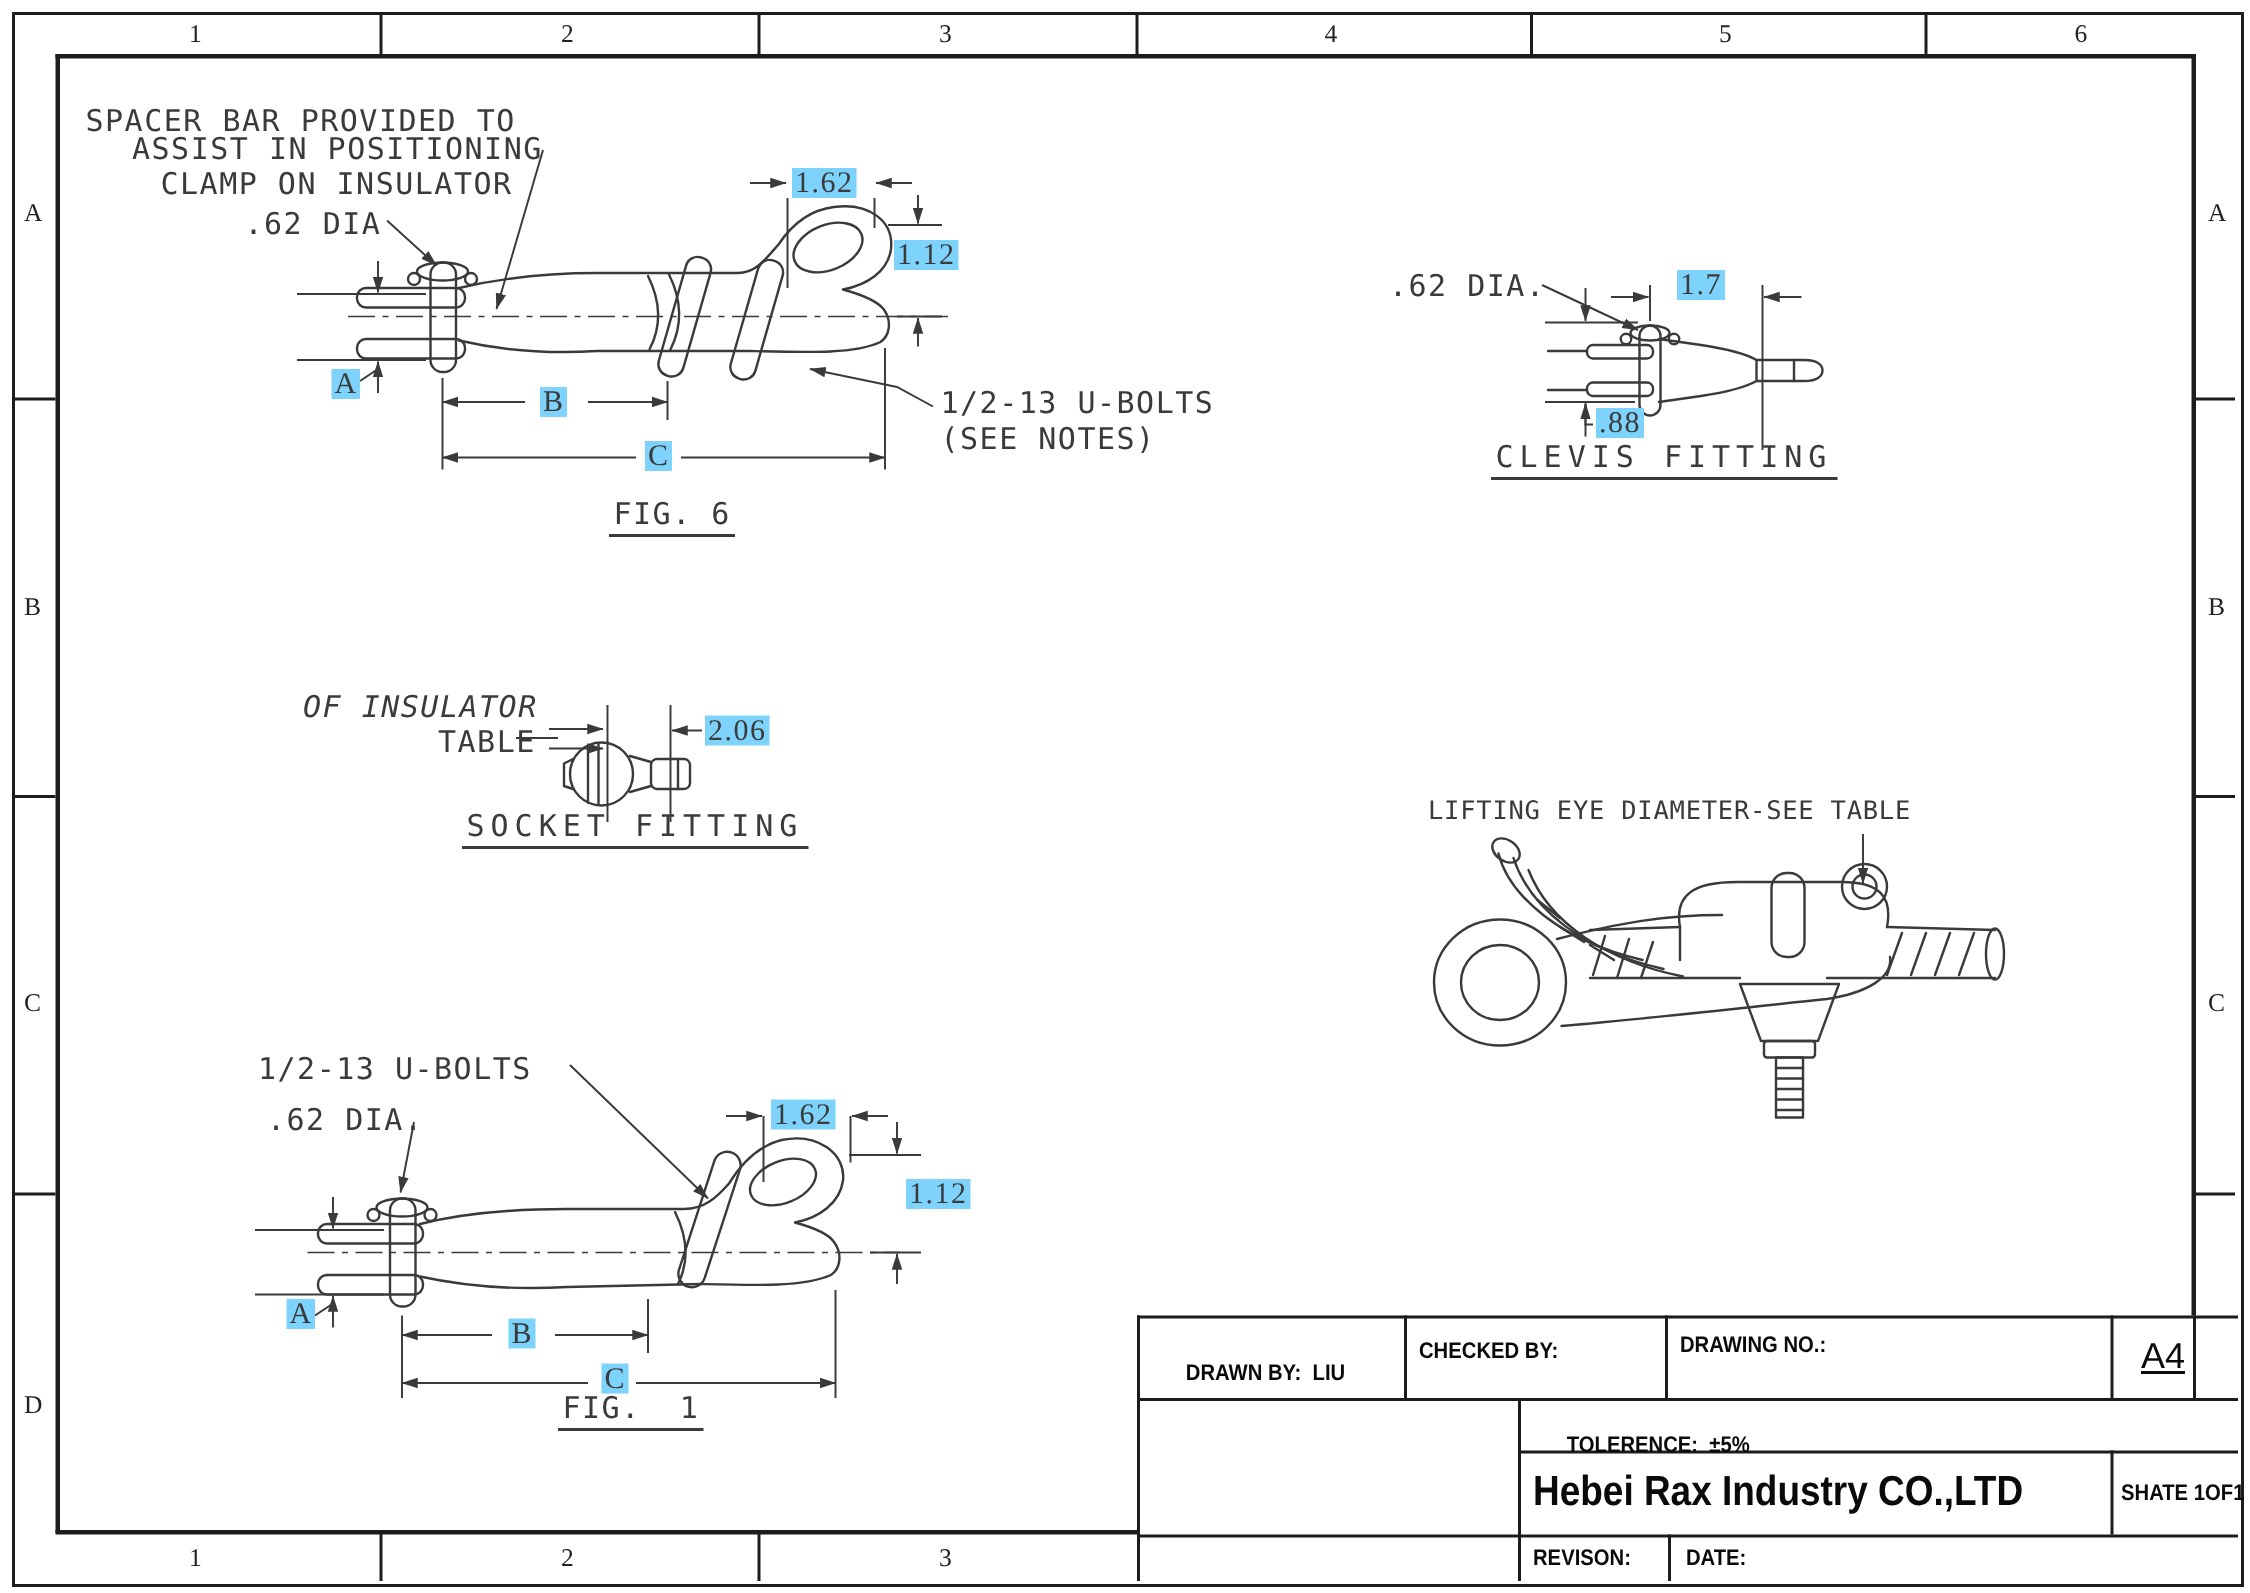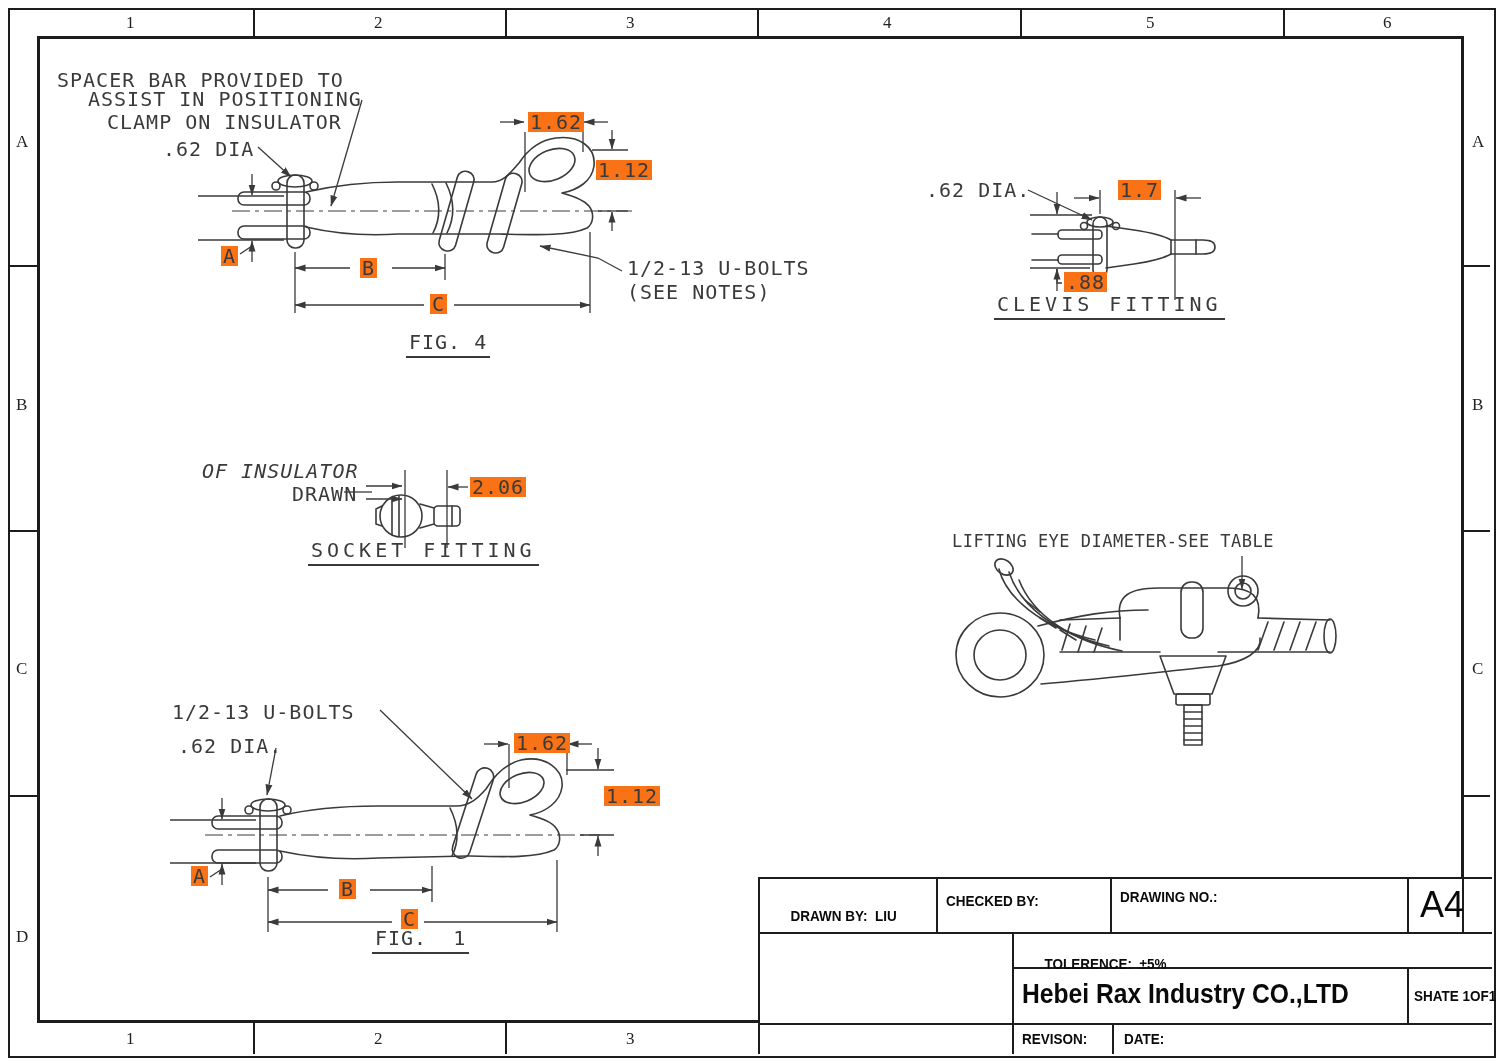--- a/index.html
+++ b/index.html
@@ -1,21 +1,21 @@
 <!DOCTYPE html>
 <html><head>
 <meta charset="utf-8">
 <style>
   html,body{margin:0;padding:0;background:#fff;}
   #sheet{position:relative;width:1500px;height:1062px;background:#fff;overflow:hidden;
          font-family:"DejaVu Sans Mono",monospace;}
   .hl,.vl{position:absolute;background:#1c1c1c;}
   .zone{position:absolute;font-family:"Liberation Serif",serif;font-size:17px;color:#222;line-height:1;}
   .cad{position:absolute;font-size:20px;color:#3a3a3a;white-space:pre;line-height:1;letter-spacing:1px;}
-  .cad.dim{background:#f97316;padding:0 2px;}
+  .cad.dim{background:#7dd3fc;padding:0 2px;font-family:Liberation Serif, serif;}
   .cad.small{font-size:17px;letter-spacing:0.5px;}
   .caption{border-bottom:2px solid #3a3a3a;padding:0 3px 4px 3px;}
   .wide{letter-spacing:4px;}
   .tbt{position:absolute;font-family:"Liberation Sans",sans-serif;font-weight:bold;color:#0a0a0a;
        line-height:1;white-space:pre;}
   .cond{transform:scaleX(0.9);transform-origin:0 50%;}
   svg{position:absolute;left:0;top:0;}
   .ln{stroke:#3a3a3a;stroke-width:1.6;fill:none;stroke-linecap:round;stroke-linejoin:round;}
   .dl{stroke:#3a3a3a;stroke-width:1.3;fill:none;}
   .cl{stroke:#3a3a3a;stroke-width:1.1;fill:none;stroke-dasharray:18 5 4 5;}
@@ -228,29 +228,29 @@
   <div class="cad" style="left:88px;top:89px;">ASSIST IN POSITIONING</div>
   <div class="cad" style="left:107px;top:112px;">CLAMP ON INSULATOR</div>
   <div class="cad" style="left:163px;top:139px;">.62 DIA</div>
   <div class="cad dim" style="left:528px;top:112px;">1.62</div>
   <div class="cad dim" style="left:596px;top:160px;">1.12</div>
   <div class="cad dim" style="left:221px;top:246px;">A</div>
   <div class="cad dim" style="left:360px;top:258px;">B</div>
   <div class="cad dim" style="left:430px;top:294px;">C</div>
   <div class="cad" style="left:627px;top:258px;">1/2-13 U-BOLTS</div>
   <div class="cad" style="left:627px;top:282px;">(SEE NOTES)</div>
-  <div class="cad caption" style="left:406px;top:332px;">FIG. 4</div>
+  <div class="cad caption" style="left:406px;top:332px;">FIG. 6</div>
 
   <div class="cad" style="left:926px;top:180px;">.62 DIA.</div>
   <div class="cad dim" style="left:1118px;top:180px;">1.7</div>
   <div class="cad dim" style="left:1064px;top:272px;">.88</div>
   <div class="cad caption wide" style="left:994px;top:294px;">CLEVIS FITTING</div>
 
   <div class="cad" style="left:202px;top:461px;font-style:italic;">OF INSULATOR</div>
-  <div class="cad" style="left:292px;top:484px;">DRAWN</div>
+  <div class="cad" style="left:292px;top:484px;">TABLE</div>
   <div class="cad dim" style="left:470px;top:477px;">2.06</div>
   <div class="cad caption wide" style="left:308px;top:540px;">SOCKET FITTING</div>
 
   <div class="cad small" style="left:952px;top:533px;">LIFTING EYE DIAMETER-SEE TABLE</div>
 
   <div class="cad" style="left:172px;top:702px;">1/2-13 U-BOLTS</div>
   <div class="cad" style="left:178px;top:736px;">.62 DIA.</div>
   <div class="cad dim" style="left:514px;top:733px;">1.62</div>
   <div class="cad dim" style="left:604px;top:786px;">1.12</div>
   <div class="cad dim" style="left:191px;top:866px;">A</div>
@@ -271,21 +271,21 @@
     <div class="vl" style="left:704px;top:0;width:2px;height:55px;"></div>
     <div class="vl" style="left:254px;top:55px;width:2px;height:122px;"></div>
     <div class="vl" style="left:649px;top:90px;width:2px;height:56px;"></div>
     <div class="vl" style="left:354px;top:146px;width:2px;height:31px;"></div>
 
     <div class="tbt cond" style="left:10px;top:16px;font-size:15px;">
       <span>DRAWN BY:</span><span>  </span><span>LIU</span>
     </div>
     <div class="tbt cond" style="left:188px;top:16px;font-size:15px;">CHECKED BY:</div>
     <div class="tbt cond" style="left:362px;top:12px;font-size:15px;">DRAWING NO.:</div>
-    <div class="tbt" style="left:649px;top:0;width:70px;height:55px;font-size:36px;font-weight:normal;text-align:center;line-height:55px;">A4</div>
+    <div class="tbt" style="left:649px;top:0;width:70px;height:55px;font-size:24px;font-weight:normal;text-align:center;line-height:55px;text-decoration:underline;">A4</div>
 
 
     <div class="tbt cond" style="left:264px;top:64px;font-size:15px;">
       <span>TOLERENCE:</span><span>  </span><span>±5%</span>
     </div>
 
     <div class="tbt" style="left:264px;top:103px;font-size:28px;transform:scaleX(0.88);transform-origin:0 0;">Hebei Rax Industry CO.,LTD</div>
     <div class="tbt cond" style="left:656px;top:111px;font-size:15px;">SHATE 1OF1</div>
 
     <div class="tbt cond" style="left:264px;top:154px;font-size:15px;">REVISON:</div>

